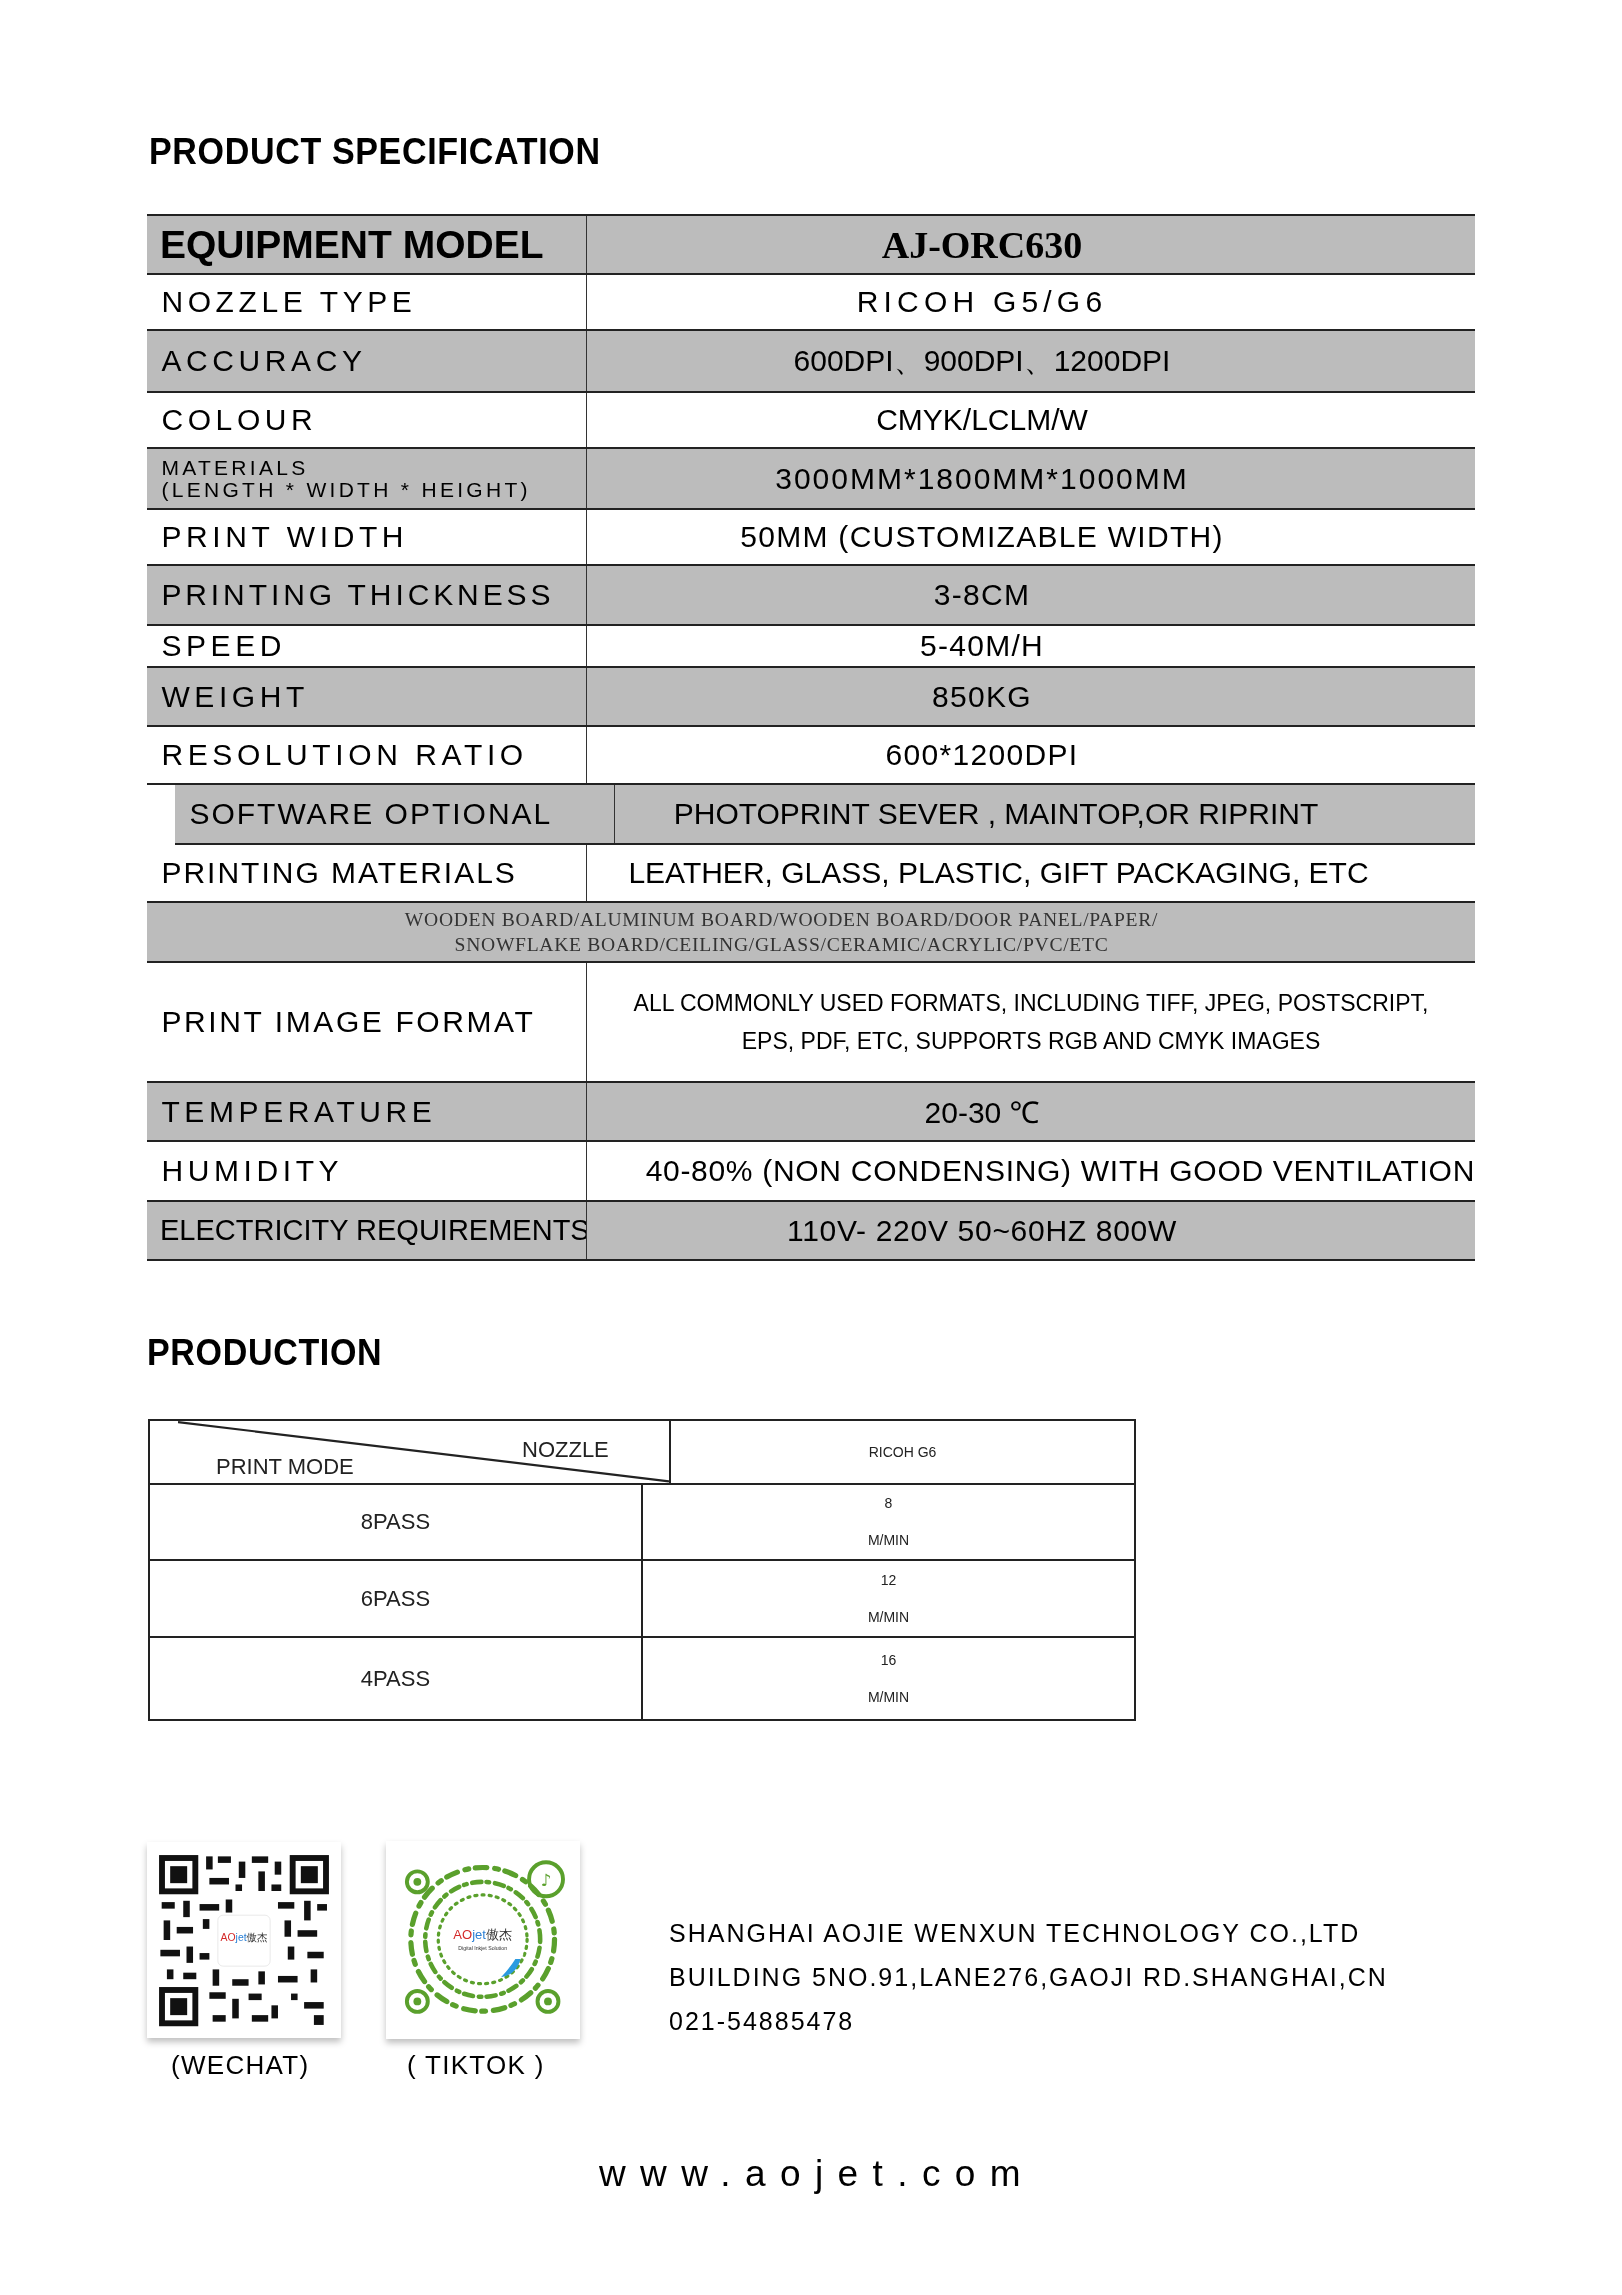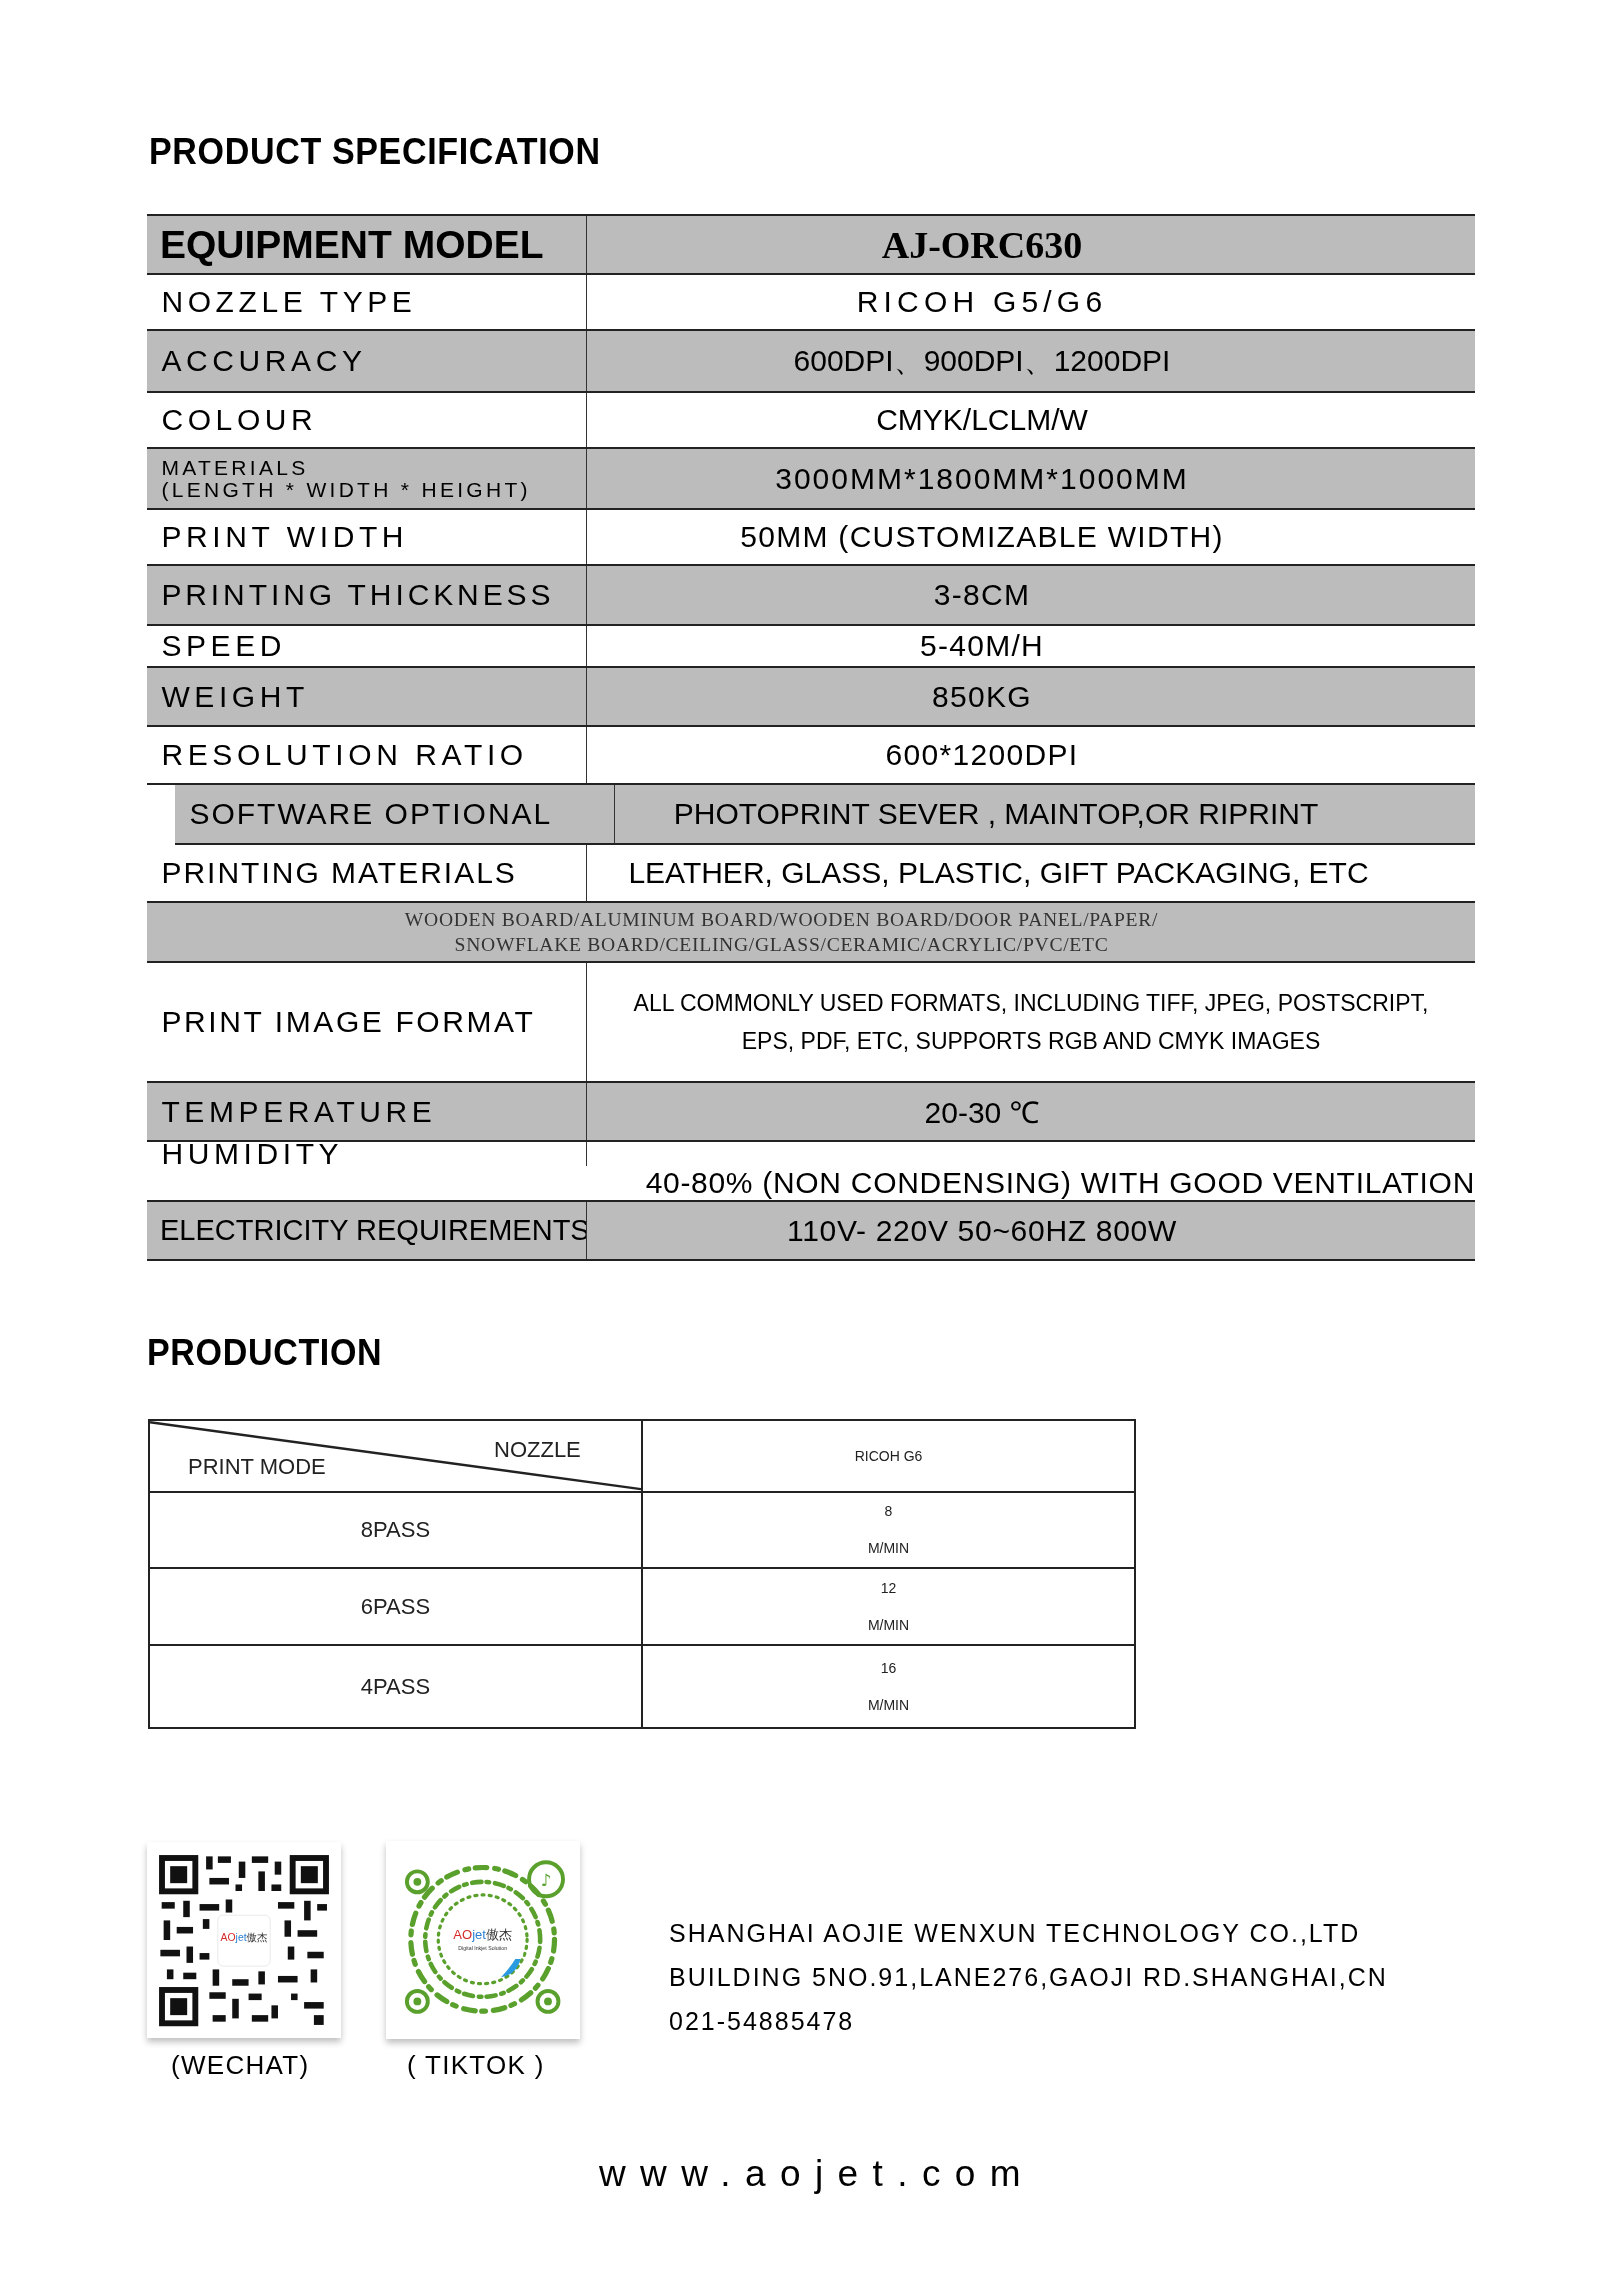--- a/index.html
+++ b/index.html
@@ -96,34 +96,34 @@
     <div class="slabel" style="letter-spacing:2.6px;">PRINT IMAGE FORMAT</div>
     <div class="sval two-line">
       <span>ALL COMMONLY USED FORMATS, INCLUDING TIFF, JPEG, POSTSCRIPT,</span>
       <span>EPS, PDF, ETC, SUPPORTS RGB AND CMYK IMAGES</span>
     </div>
   </div>
   <div class="srow gray" style="height:59px;">
     <div class="slabel">TEMPERATURE</div>
     <div class="sval" style="letter-spacing:0;">20-30 ℃</div>
   </div>
-  <div class="srow" style="height:60px;flex-direction:column;">
+  <div class="srow" style="height:60px;">
     <div class="slabel">HUMIDITY</div>
     <div class="sval" style="letter-spacing:0.7px; padding-right:0; justify-content:flex-end; padding-left:13px;">40-80% (NON CONDENSING) WITH GOOD VENTILATION</div>
   </div>
   <div class="srow gray" style="height:59px;">
     <div class="slabel tight" style="font-size:29px;">ELECTRICITY REQUIREMENTS</div>
     <div class="sval" style="letter-spacing:0.7px;">110V- 220V 50~60HZ 800W</div>
   </div>
 </div>
 
 <div class="abs section-title" style="left:147px; top:1332px;">PRODUCTION</div>
 
 <div id="prod-table" class="abs">
-  <div class="prow" style="height:72px;">
+  <div class="prow" style="height:64px;padding-left:28px;">
     <div class="pmode">
       <svg class="diag" viewBox="0 0 751 113" preserveAspectRatio="none">
         <line x1="0" y1="2" x2="751" y2="110" stroke="#222" stroke-width="4"></line>
       </svg>
       <span class="abs" style="left:38px; top:33px;">PRINT MODE</span>
       <span class="abs" style="left:344px; top:15.7px;">NOZZLE</span>
     </div>
     <div class="pval">
       <span>RICOH G6</span>
     </div>

